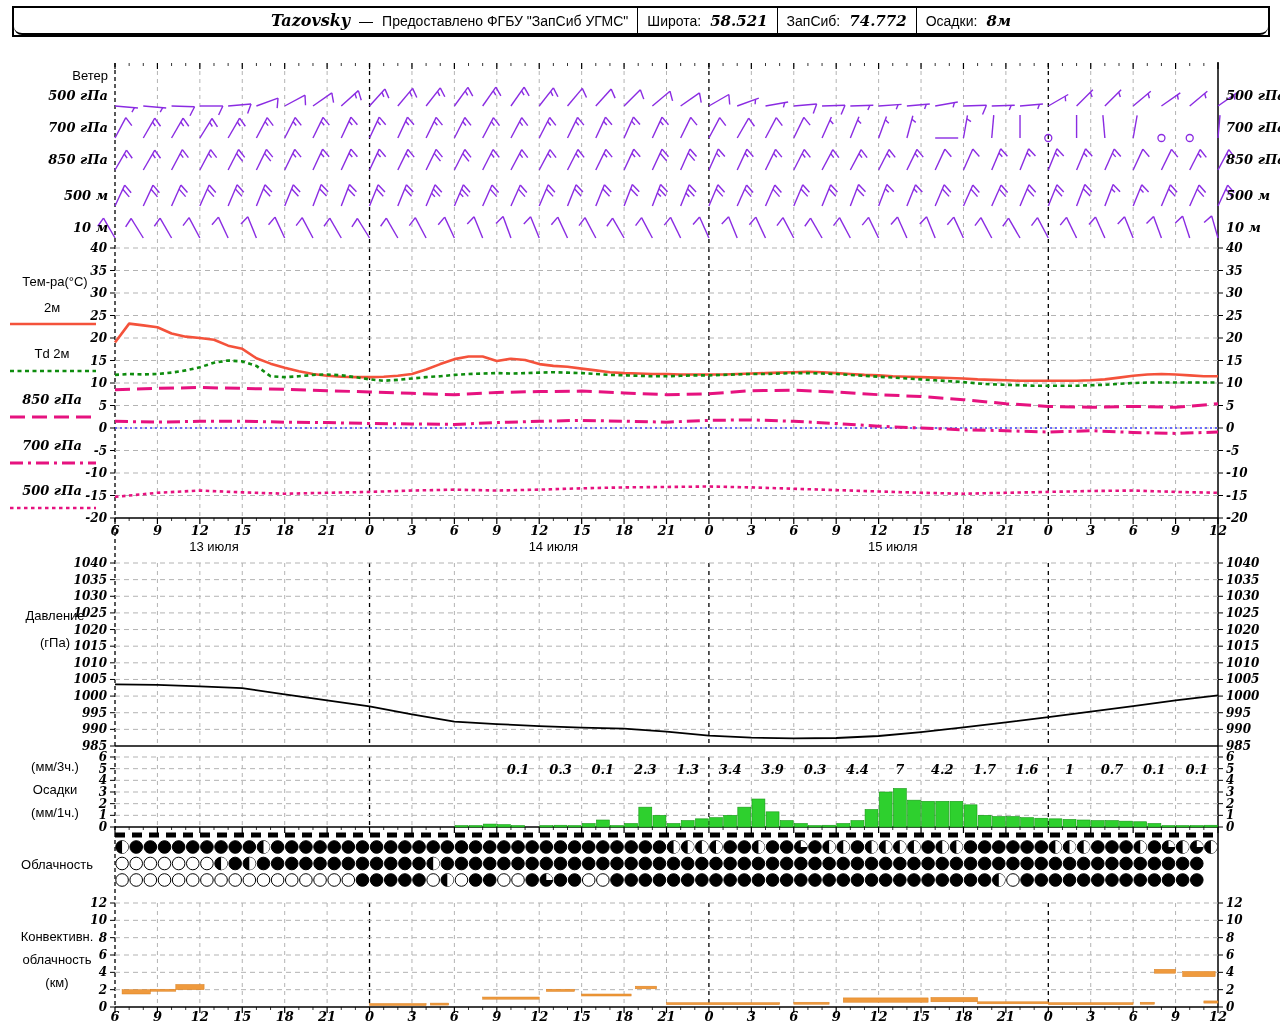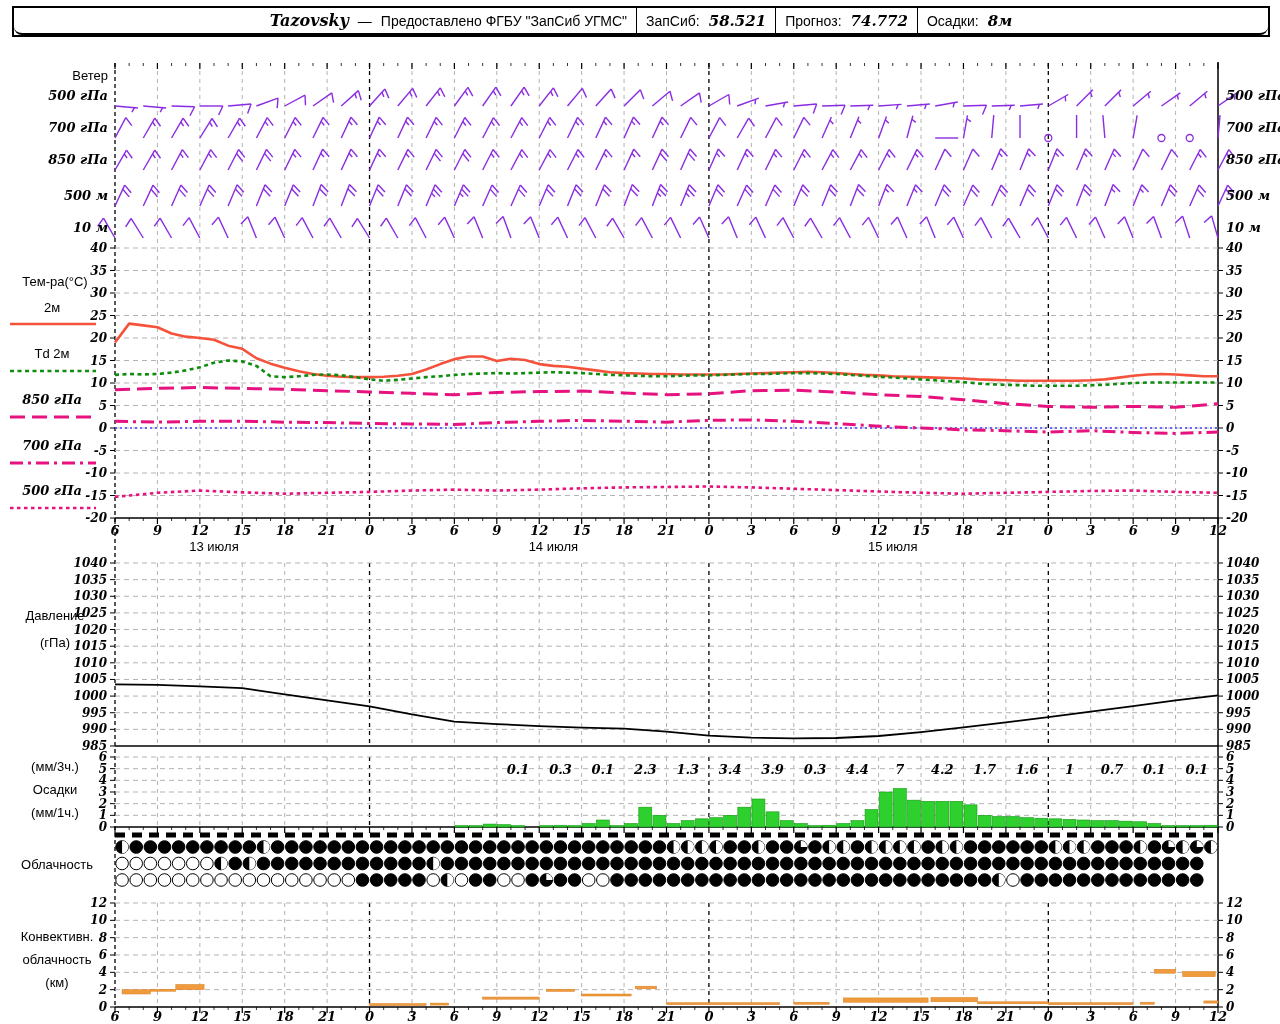--- a/index.html
+++ b/index.html
@@ -17,24 +17,24 @@
 </style>
 </head>
 <body>
 
 <div class="hdr">
   <div class="hrow r1">
     <span class="station">Tazovsky</span>
     <span>—</span>
     <span>Предоставлено ФГБУ "ЗапСиб УГМС"</span>
     <span class="vsep"></span>
-    <span>ЗапСиб:</span>
+    <span>Широта:</span>
     <span class="num">58.521</span>
     <span class="vsep"></span>
-    <span>Прогноз:</span>
+    <span>ЗапСиб:</span>
     <span class="num">74.772</span>
     <span class="vsep"></span>
     <span>Осадки:</span>
     <span class="num">8м</span>
   </div>
 </div>
 
 <svg id="chart" width="1280" height="1024" xmlns="http://www.w3.org/2000/svg">
     <g>
       <line stroke="#b3b3b3" stroke-width="1" stroke-dasharray="4 4" x1="157.4230769230769" y1="63" x2="157.4230769230769" y2="248"></line>

